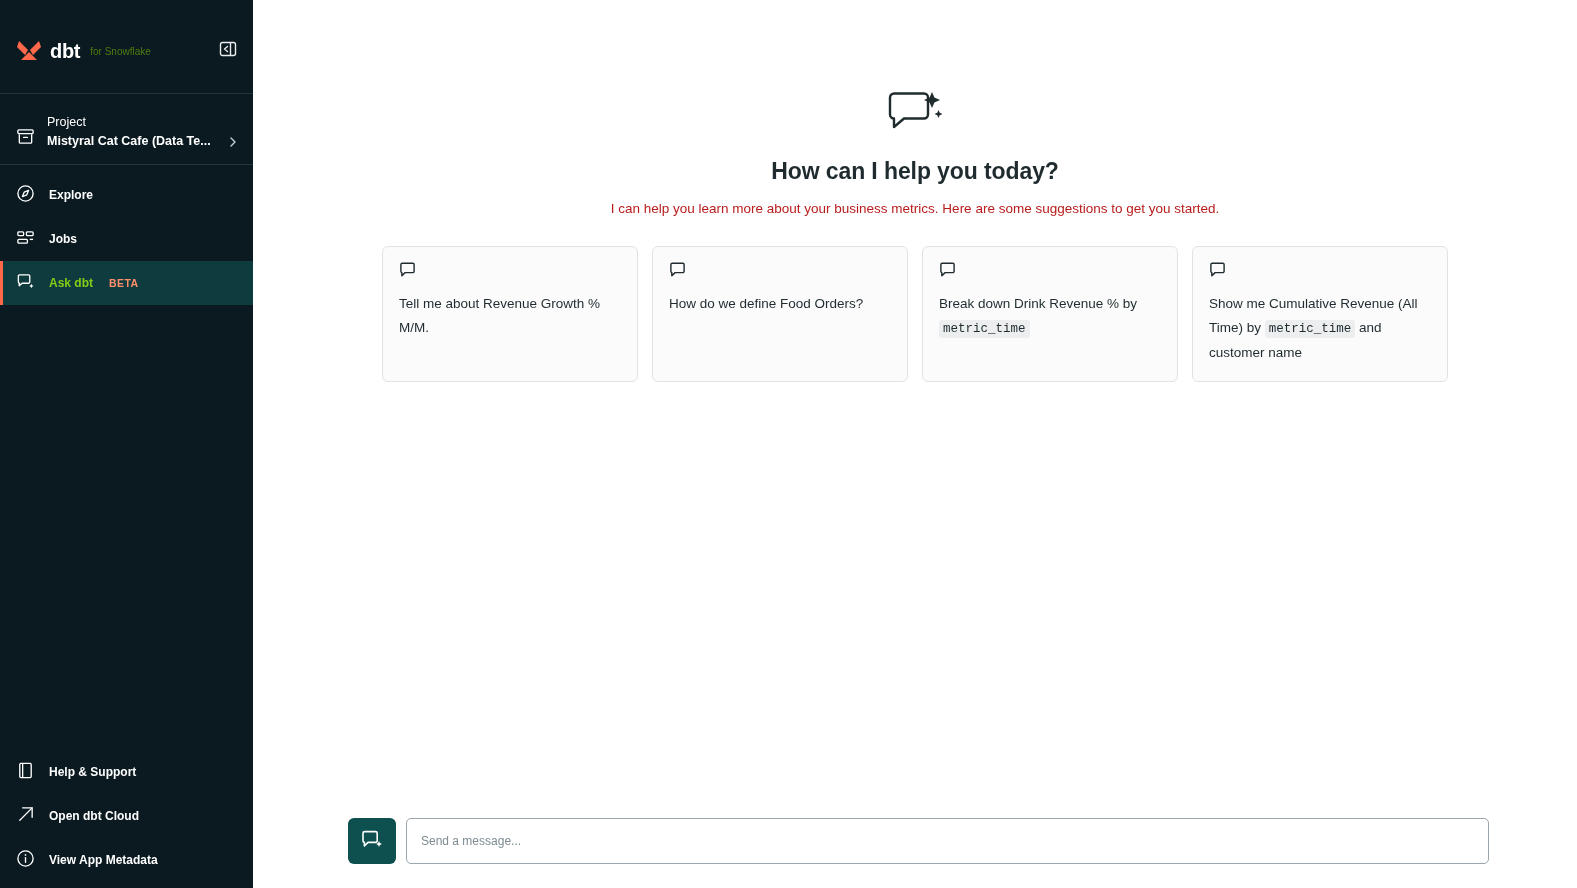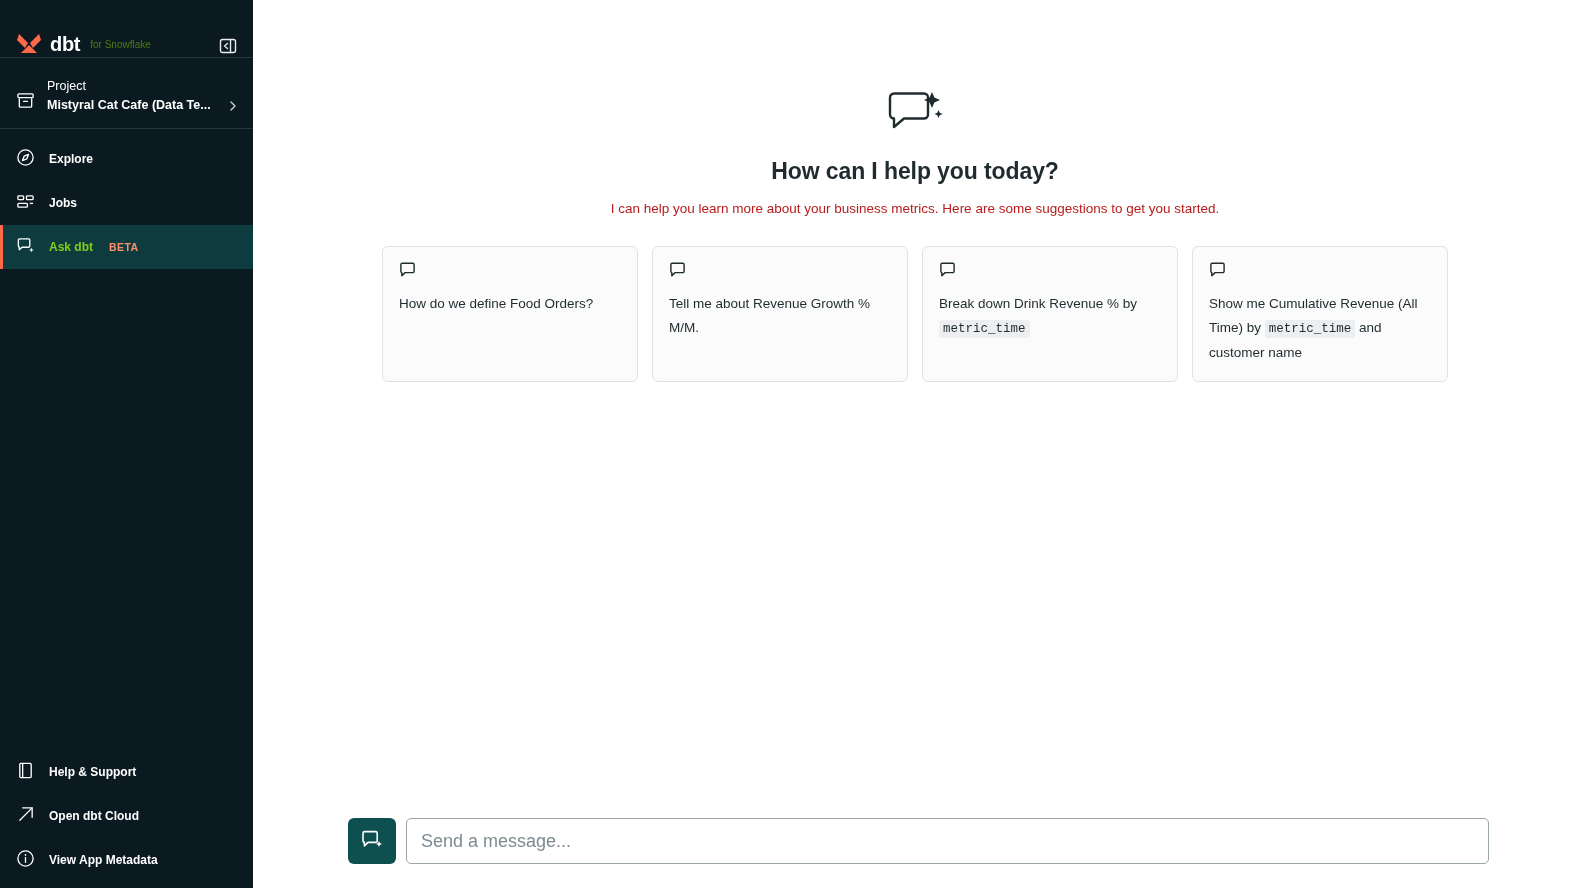--- a/index.html
+++ b/index.html
@@ -23,23 +23,24 @@
     background: #0b1a21;
     color: #ffffff;
     display: flex;
     flex-direction: column;
     flex: 0 0 253px;
     position: relative;
   }
   .brand-row {
     height: 57px;
     display: flex;
-    align-items: flex-end;
-    padding: 12px 14px 0 16px;
+    align-items: flex-start;
+    padding: 2px 14px 0 16px;
     justify-content: space-between;
+    margin-top: 36px;
   }
   .brand-left {
     display: flex;
     align-items: center;
     gap: 8px;
   }
   .brand-logo svg { display: block; }
   .brand-dbt {
     font-size: 20px;
     font-weight: bold;
@@ -214,21 +215,21 @@
     justify-content: center;
     cursor: pointer;
     flex: 0 0 48px;
   }
   .composer-input {
     flex: 1 1 auto;
     height: 46px;
     border: 1px solid #9aa6ab;
     border-radius: 5px;
     padding: 0 14px;
-    font-size: 18px;
+    font-size: 12px;
     font-family: "Liberation Sans", sans-serif;
     color: #1f2b2f;
     outline: none;
     background: #ffffff;
     resize: none;
   }
   .composer-input::placeholder { color: #7d8b91; }
 </style>
 </head>
 <body>
@@ -371,32 +372,32 @@
 
       <div class="cards">
 
         <div class="card">
           <span>
             <svg width="17" height="17" viewBox="0 0 18 18" fill="none" stroke="#1f2b2f" stroke-width="1.5">
               <path d="M2 3.8 a1.5 1.5 0 0 1 1.5 -1.5 h11 a1.5 1.5 0 0 1 1.5 1.5 v7 a1.5 1.5 0 0 1 -1.5 1.5 H6.5 L3 15.6 V12.3 a1.5 1.5 0 0 1 -1 -1.5 Z" stroke-linejoin="round"></path>
             </svg>
           </span>
           <div class="card-text">
-            <span>How do we define Food Orders?</span>
+            <span>Tell me about Revenue Growth % M/M.</span>
           </div>
         </div>
 
         <div class="card">
           <span>
             <svg width="17" height="17" viewBox="0 0 18 18" fill="none" stroke="#1f2b2f" stroke-width="1.5">
               <path d="M2 3.8 a1.5 1.5 0 0 1 1.5 -1.5 h11 a1.5 1.5 0 0 1 1.5 1.5 v7 a1.5 1.5 0 0 1 -1.5 1.5 H6.5 L3 15.6 V12.3 a1.5 1.5 0 0 1 -1 -1.5 Z" stroke-linejoin="round"></path>
             </svg>
           </span>
           <div class="card-text">
-            <span>Tell me about Revenue Growth % M/M.</span>
+            <span>How do we define Food Orders?</span>
           </div>
         </div>
 
         <div class="card">
           <span>
             <svg width="17" height="17" viewBox="0 0 18 18" fill="none" stroke="#1f2b2f" stroke-width="1.5">
               <path d="M2 3.8 a1.5 1.5 0 0 1 1.5 -1.5 h11 a1.5 1.5 0 0 1 1.5 1.5 v7 a1.5 1.5 0 0 1 -1.5 1.5 H6.5 L3 15.6 V12.3 a1.5 1.5 0 0 1 -1 -1.5 Z" stroke-linejoin="round"></path>
             </svg>
           </span>
           <div class="card-text">

